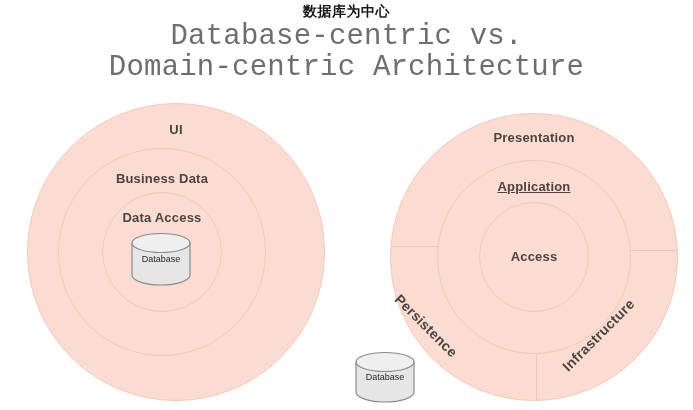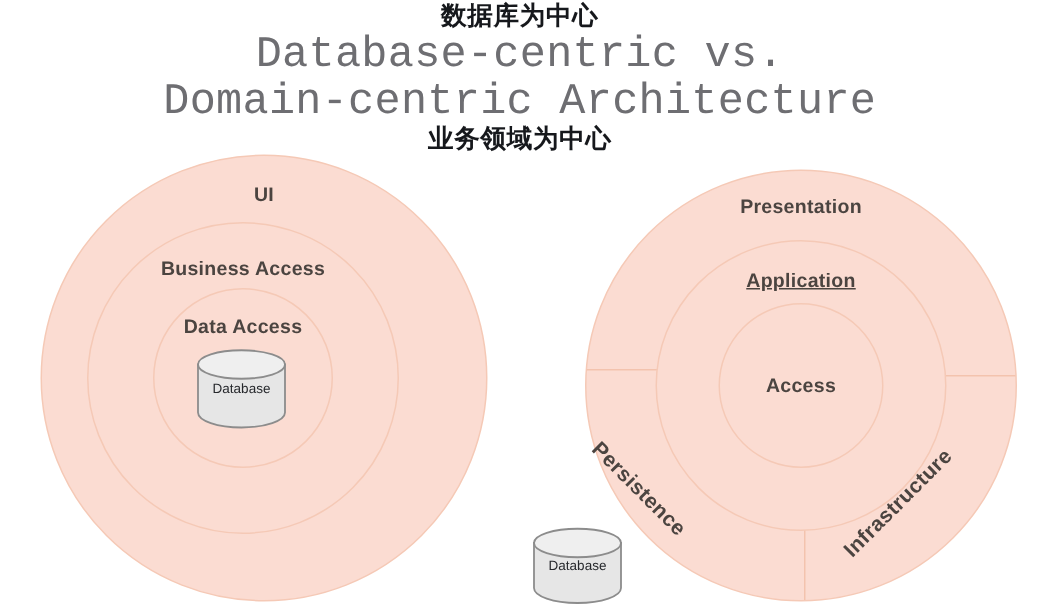--- a/index.html
+++ b/index.html
@@ -19,21 +19,21 @@
   .title-block {
     position: absolute;
     left: 0;
     top: 0;
     width: 693px;
     text-align: center;
     pointer-events: none;
   }
   .cn-annotation {
     font-family: "DejaVu Sans", "Liberation Sans", sans-serif;
-    font-size: 17px;
+    font-size: 14px;
     font-weight: 700;
     color: #16181c;
     line-height: 18px;
     letter-spacing: 0.5px;
   }
   .cn-top { margin-top: 2px; }
   .cn-bottom { margin-top: 1px; }
   .main-title {
     font-family: Liberation Mono, monospace;
     font-size: 29px;
@@ -107,31 +107,30 @@
 </style>
 </head>
 <body>
 
 <div class="title-block">
   <div class="cn-annotation cn-top">数据库为中心</div>
   <div class="main-title">
     <span class="tline">Database-centric vs.</span>
     <span class="tline">Domain-centric Architecture</span>
   </div>
-  <div class="cn-annotation cn-bottom">业务领域为中心</div>
 </div>
 
 <div class="diagram" style="left:13px; top:103px; width:298px; height:298px;">
 
   <div class="ring ring-outer" style="left:14px; top:0px; width:298px; height:298px;">
     <div class="ring-label" style="top:18px;">UI</div>
   </div>
 
   <div class="ring" style="left:45px; top:45px; width:208px; height:208px;">
-    <div class="ring-label" style="top:22px;">Business Access</div>
+    <div class="ring-label" style="top:22px;">Business Data</div>
   </div>
 
   <div class="ring" style="left:89px; top:89px; width:120px; height:120px;">
     <div class="ring-label" style="top:17px;">Data Access</div>
   </div>
 
   <div class="cylinder" style="left:117px; top:130px; width:62px; height:52px;">
     <svg class="cyl-svg" width="62" height="52" viewBox="0 0 62 52">
       <path d="M2,10 L2,42 A29,10 0 0 0 60,42 L60,10 Z" fill="#e6e6e6" stroke="#8c8c8c" stroke-width="1.2"></path>
       <ellipse cx="31" cy="10" rx="29" ry="9.5" fill="#efefef" stroke="#8c8c8c" stroke-width="1.2"></ellipse>

